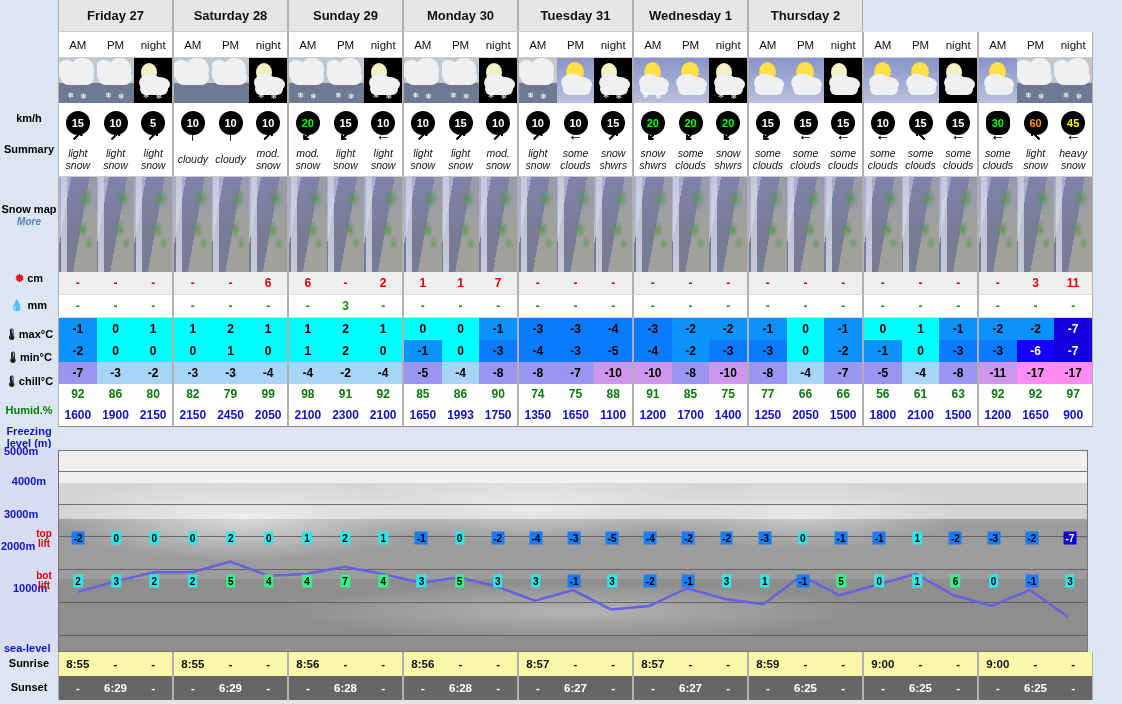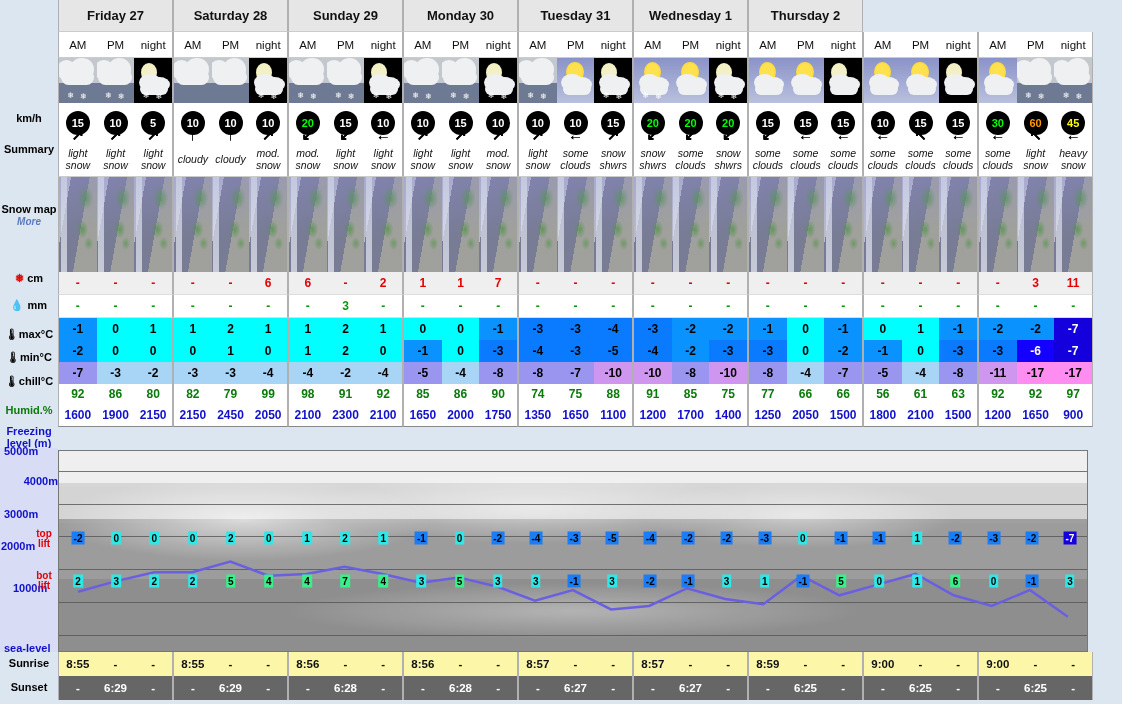--- a/index.html
+++ b/index.html
@@ -191,21 +191,21 @@
   </div>
   <div class="side-lbl green" style="top:404px;">
     <span>Humid.%</span>
   </div>
   <div class="side-lbl blue" style="top:425px;">
     <span>Freezing level (m)</span>
   </div>
 
   <div style="position:absolute;left:0;top:448px;width:58px;height:204px;background:#d8dcf5;">
     <div class="side-lbl blue" style="top:-3px;left:0;text-align:left;padding-left:4px;"><span>5000m</span></div>
-    <div class="side-lbl blue" style="top:27px;left:0;text-align:right;padding-left:0;"><span>4000m</span></div>
+    <div class="side-lbl blue" style="top:27px;left:0;text-align:center;padding-left:0;"><span>4000m</span></div>
     <div class="side-lbl blue" style="top:60px;left:0;text-align:left;padding-left:4px;"><span>3000m</span></div>
     <div class="side-lbl blue" style="top:92px;left:0;text-align:left;padding-left:1px;"><span>2000m</span></div>
     <div class="side-lbl red" style="top:81px;left:30px;width:28px;font-size:10px;line-height:10px;"><span>top lift</span></div>
     <div class="side-lbl blue" style="top:134px;left:12px;text-align:left;padding-left:1px;"><span>1000m</span></div>
     <div class="side-lbl red" style="top:123px;left:30px;width:28px;font-size:10px;line-height:10px;"><span>bot lift</span></div>
     <div class="side-lbl blue" style="top:194px;left:0;text-align:left;padding-left:4px;"><span>sea-level</span></div>
   </div>
 
   <div class="side-lbl" style="top:657px;">
     <span>Sunrise</span>
@@ -586,21 +586,21 @@
           </div>
           <div class="wind-cell">
             <div class="wind-badge" style="color: rgb(255, 255, 255);">15<div class="wind-arrow" style="position: absolute; left: 50%; top: 62%; transform: translateX(-50%);">↖</div></div>
           </div>
           <div class="wind-cell">
             <div class="wind-badge" style="color: rgb(255, 255, 255);">15<div class="wind-arrow" style="position: absolute; left: 50%; top: 62%; transform: translateX(-50%);">←</div></div>
           </div>
         </div>
         <div class="wind-group">
           <div class="wind-cell">
-            <div class="wind-badge" style="color: rgb(0, 255, 0);">30<div class="wind-arrow" style="position: absolute; left: 50%; top: 62%; transform: translateX(-50%);">←</div></div>
+            <div class="wind-badge" style="color: rgb(0, 255, 0); border-radius: 9px;">30<div class="wind-arrow" style="position: absolute; left: 50%; top: 62%; transform: translateX(-50%);">←</div></div>
           </div>
           <div class="wind-cell">
             <div class="wind-badge" style="color: rgb(255, 153, 0);">60<div class="wind-arrow" style="position: absolute; left: 50%; top: 62%; transform: translateX(-50%);">↖</div></div>
           </div>
           <div class="wind-cell">
             <div class="wind-badge" style="color: rgb(255, 255, 0);">45<div class="wind-arrow" style="position: absolute; left: 50%; top: 62%; transform: translateX(-50%);">←</div></div>
           </div>
         </div>
       </div>
     <div class="sum-row" id="row-summary">
@@ -1177,21 +1177,21 @@
           <div class="num-cell">2450</div>
           <div class="num-cell">2050</div>
         </div>
         <div class="num-group">
           <div class="num-cell">2100</div>
           <div class="num-cell">2300</div>
           <div class="num-cell">2100</div>
         </div>
         <div class="num-group">
           <div class="num-cell">1650</div>
-          <div class="num-cell">2000</div>
+          <div class="num-cell">1993</div>
           <div class="num-cell">1750</div>
         </div>
         <div class="num-group">
           <div class="num-cell">1350</div>
           <div class="num-cell">1650</div>
           <div class="num-cell">1100</div>
         </div>
         <div class="num-group">
           <div class="num-cell">1200</div>
           <div class="num-cell">1700</div>

